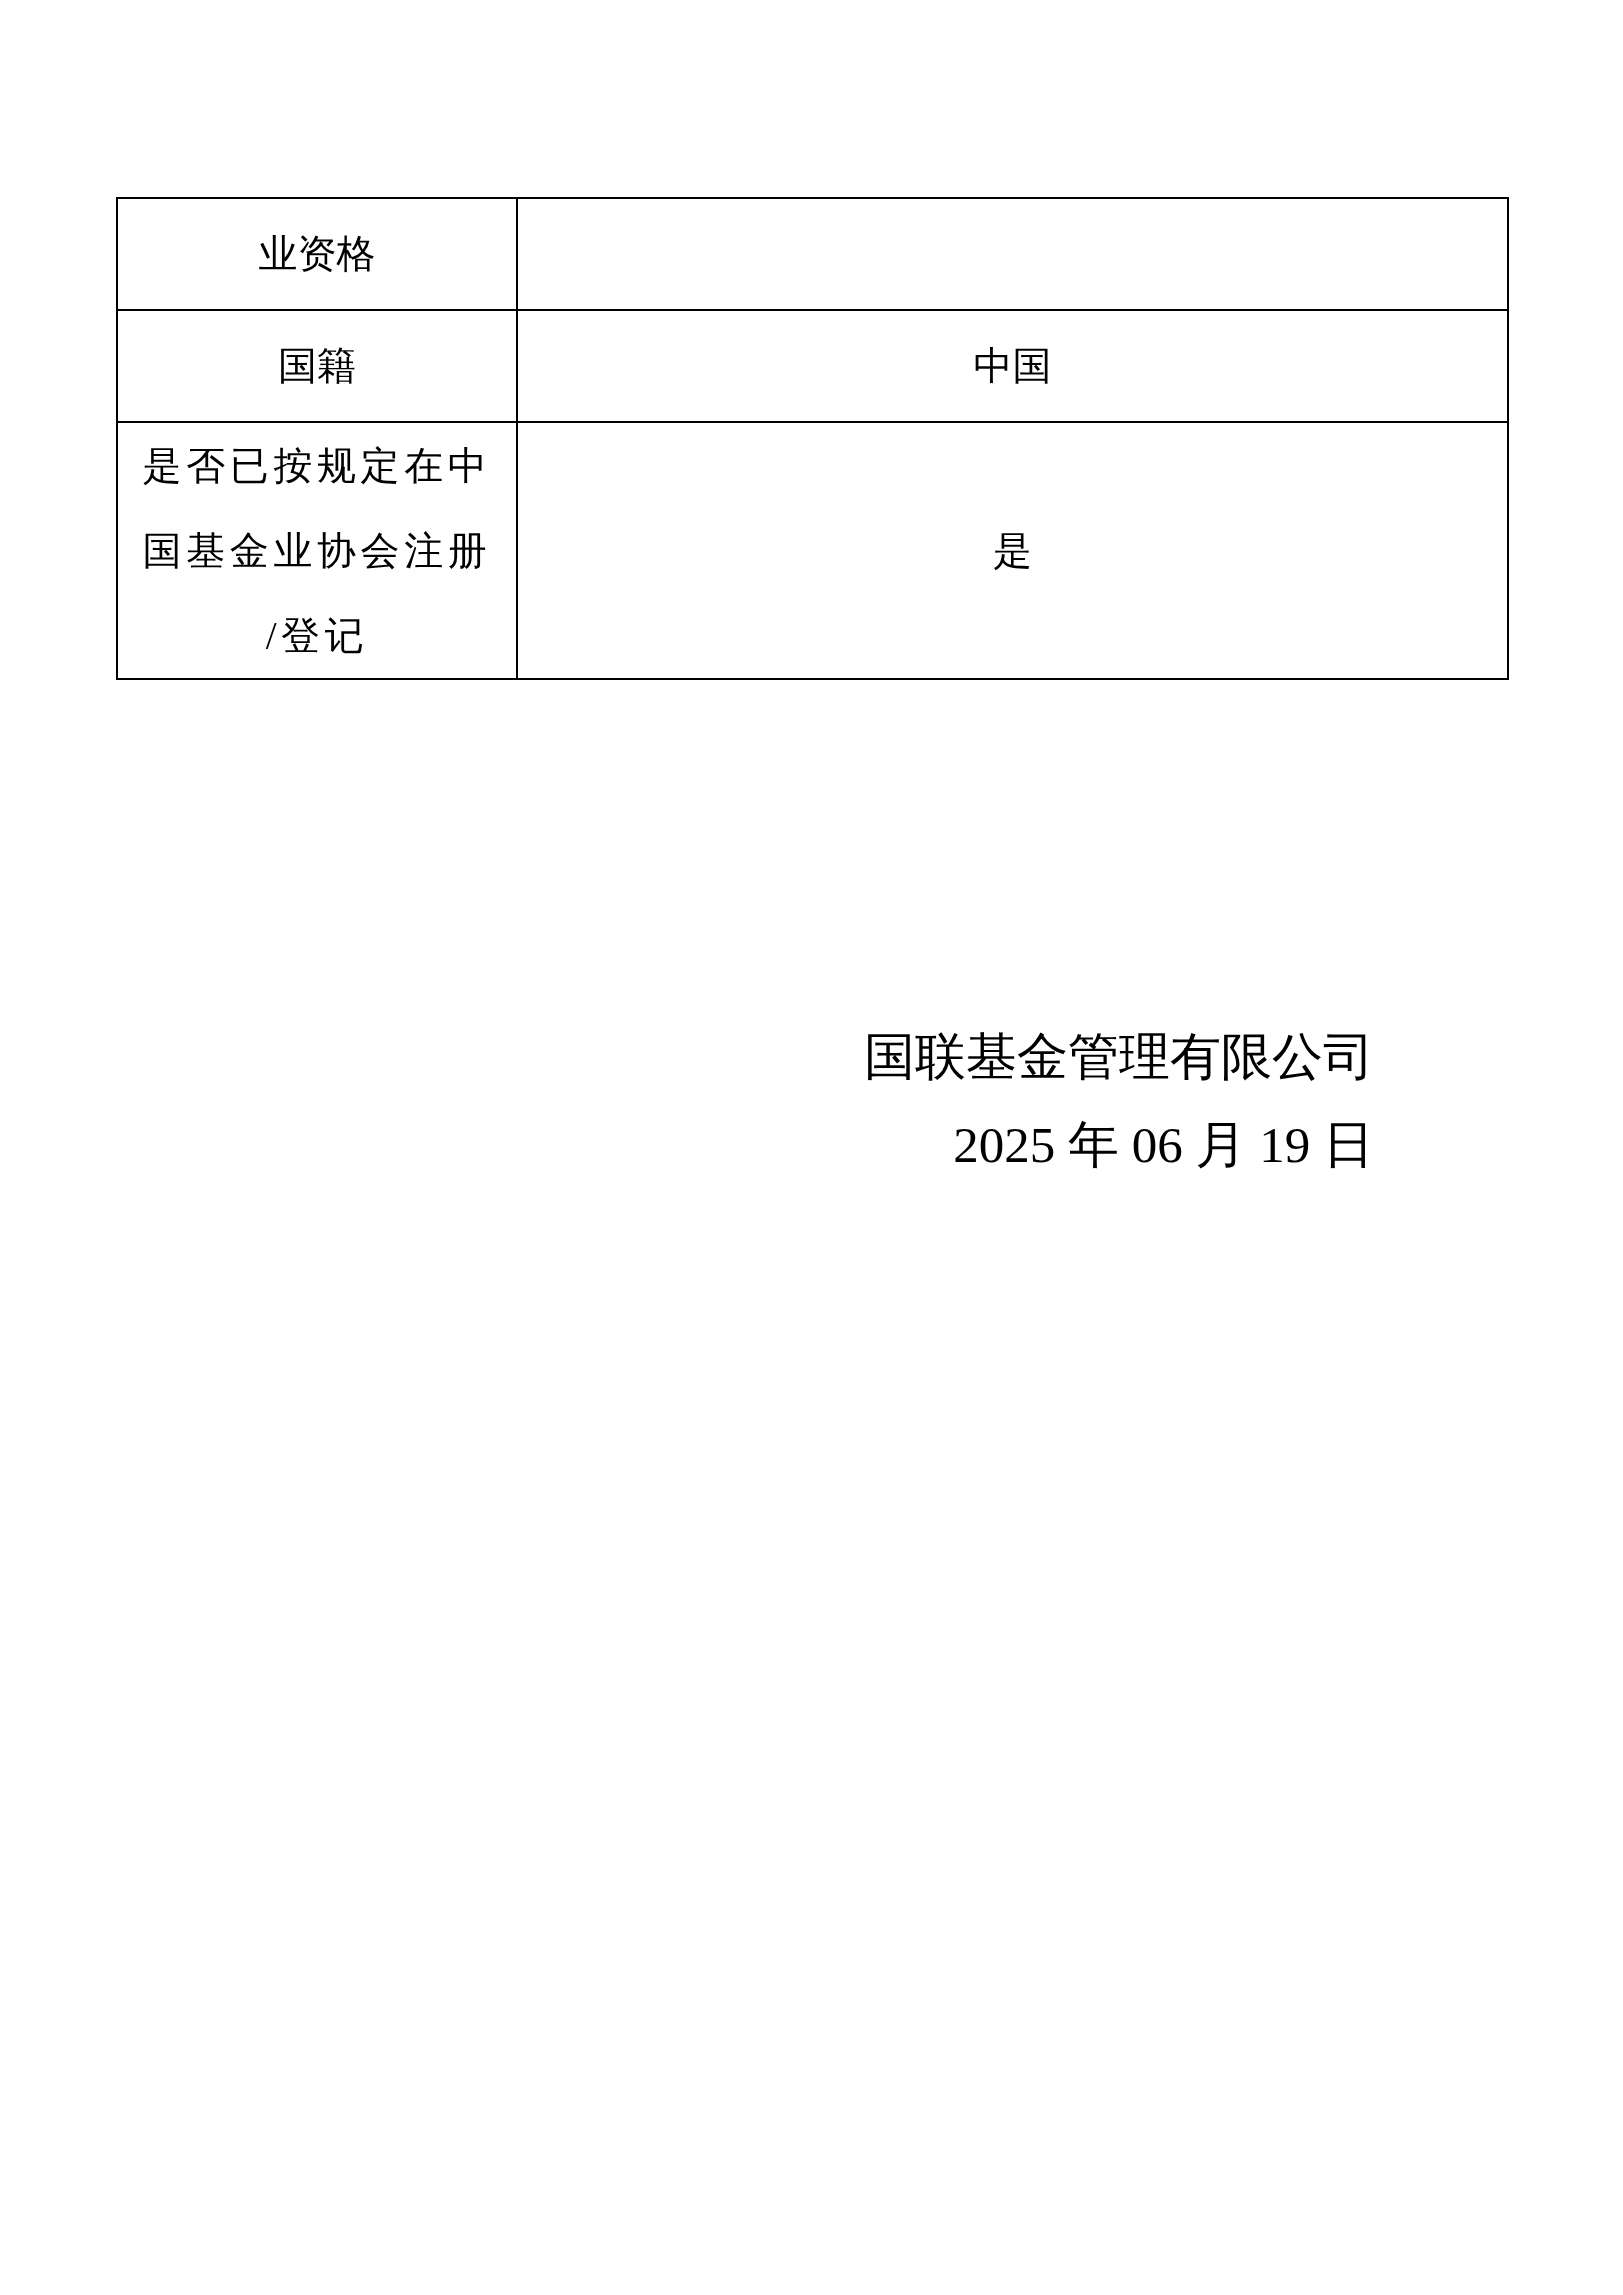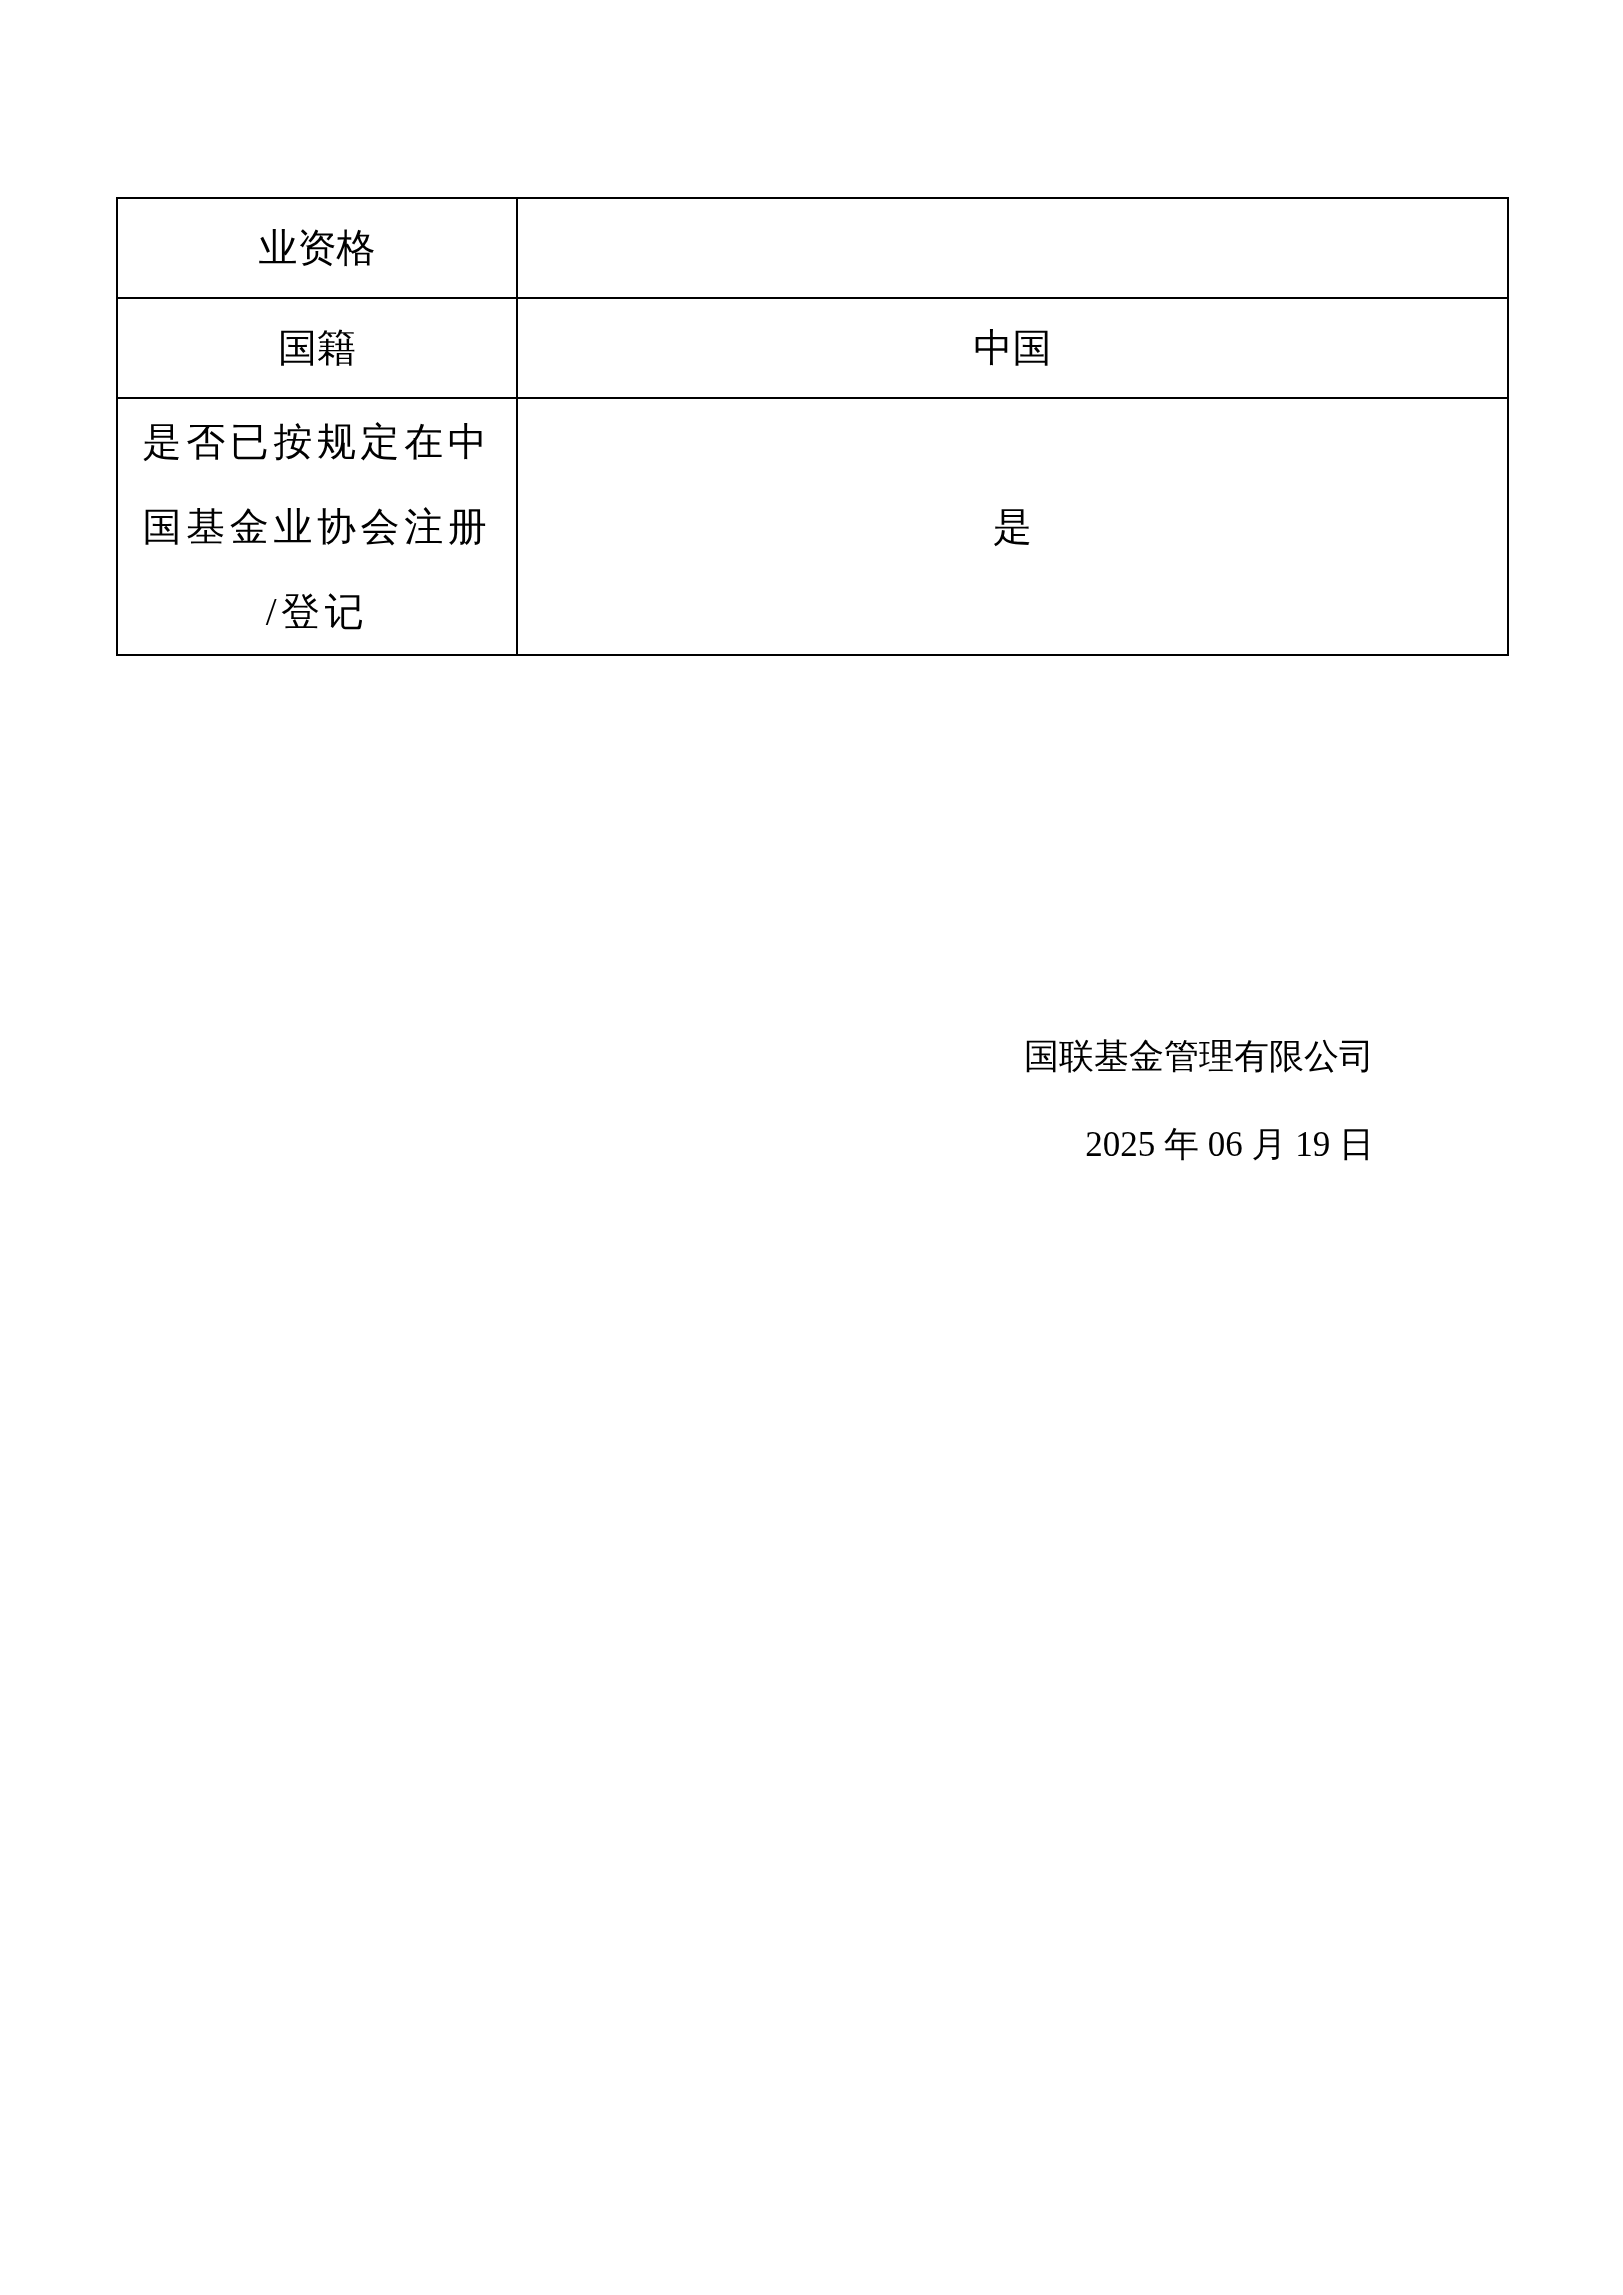--- a/index.html
+++ b/index.html
@@ -31,35 +31,35 @@
   table.doc-table td {
     border: 2.6px solid #000000;
     text-align: center;
     vertical-align: middle;
     font-size: 39px;
     padding: 0;
     background: #ffffff;
   }
   col.label-col { width: 400px; }
   col.value-col { width: 991px; }
-  tr.row-normal { height: 100px; }
+  tr.row-normal { height: 112px; }
   tr.row-tall   { height: 218px; }
   td.label-cell {
     white-space: pre-line;
   }
   td.label-cell.spread {
     letter-spacing: 4.6px;
     line-height: 85px;
   }
   .signature-block {
     position: absolute;
     top: 1013px;
     right: 249px;
     text-align: right;
-    font-size: 35px;
+    font-size: 51px;
     line-height: 88px;
     white-space: nowrap;
   }
 </style>
 </head>
 <body>
 
 <div class="page">
 
   <table class="doc-table">

